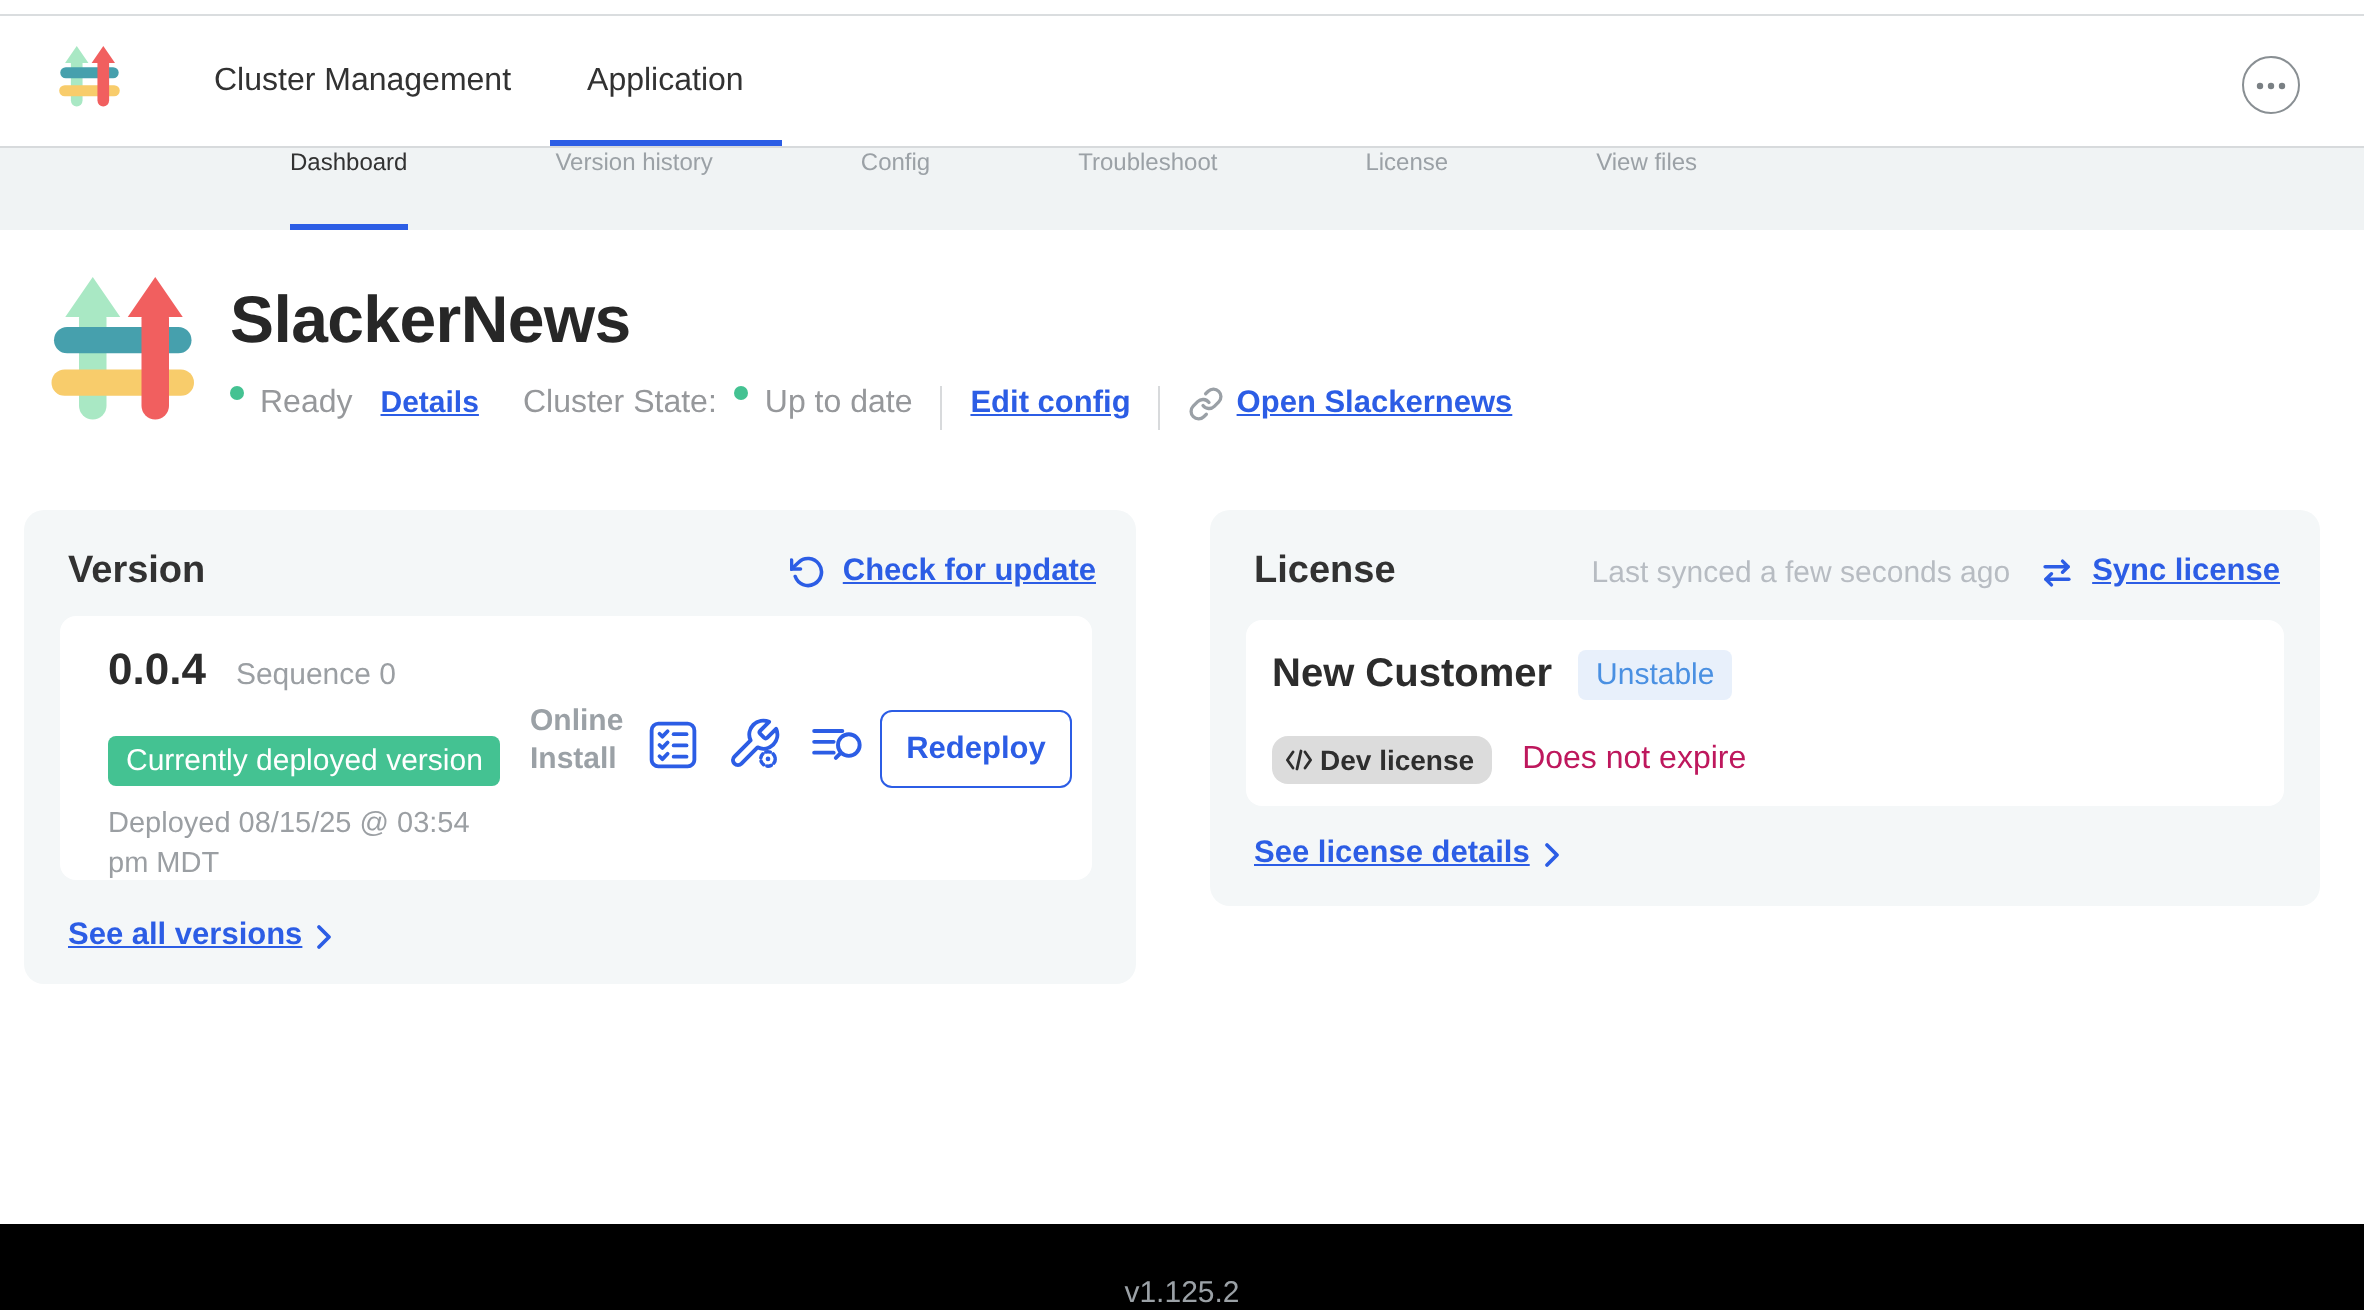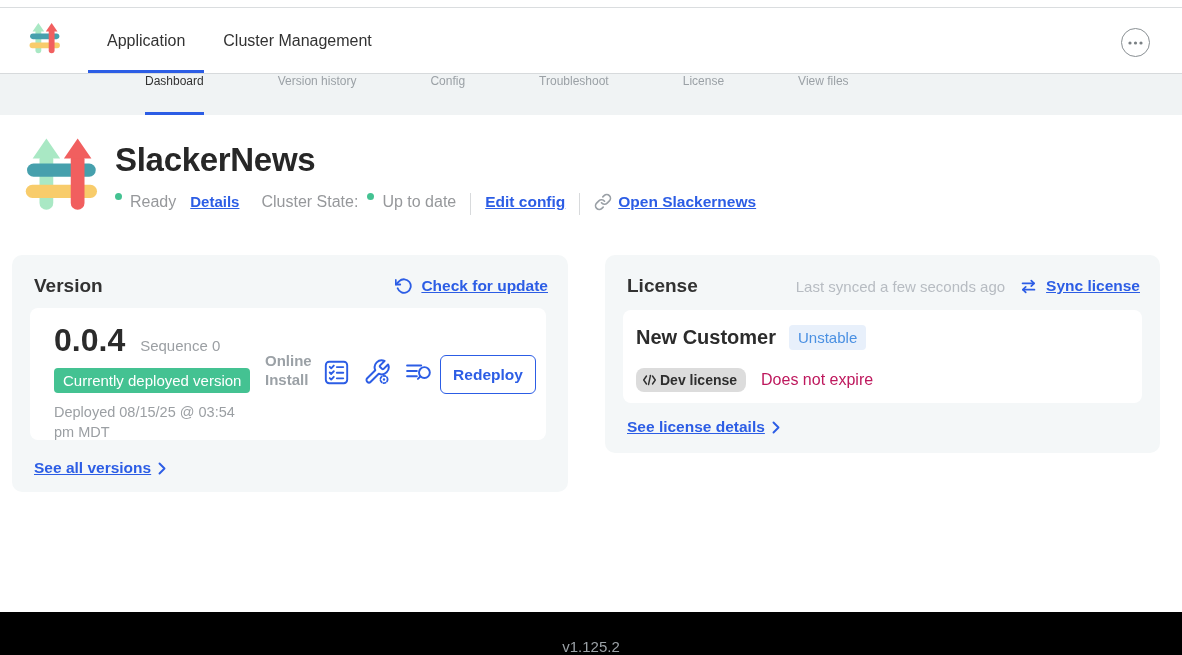--- a/index.html
+++ b/index.html
@@ -51,21 +51,21 @@
   .card-head .right { margin-left:auto; display:flex; align-items:center; }
   .card-head .link { font-size:15.5px; }
   .last-synced { font-size:15px; color:#b7bcc2; margin-right:14px; }
   .icon-gap { margin-right:8px; display:flex; align-items:center; }
 
   .inner-card { position:absolute; background:#fff; border-radius:8px; }
   .inner-card.ver { left:18px; top:53px; width:516px; height:132px; }
   .inner-card.lic { left:18px; top:55px; width:519px; height:93px; }
 
   .ver-number-row { position:absolute; left:24px; top:14px; display:flex; align-items:baseline; }
-  .ver-number { font-size:32px; font-weight:bold; color:#2b2b2b; }
+  .ver-number { font-size:22px; font-weight:bold; color:#2b2b2b; }
   .ver-seq { margin-left:15px; font-size:15px; color:#9b9fa3; }
   .deployed-badge { position:absolute; left:24px; top:60px; background:#44c292; color:#fff; font-size:15px; padding:4px 9px; border-radius:4px; white-space:nowrap; }
   .deployed-at { position:absolute; left:24px; top:95px; width:196px; font-size:14.5px; color:#9b9fa3; line-height:1.35; }
   .install-type { position:absolute; left:235px; top:44px; width:55px; font-size:15px; font-weight:bold; color:#9ba1a6; line-height:1.25; }
   .ver-icons { position:absolute; left:293px; top:44px; height:40px; display:flex; align-items:center; gap:13px; }
   .icon-btn { display:flex; align-items:center; cursor:pointer; }
   .redeploy-btn { position:absolute; right:10px; top:47px; width:96px; height:39px; box-sizing:border-box; border:1px solid #2c5de5; border-radius:6px; background:#fff; color:#2c5de5; font-size:15.5px; font-weight:bold; font-family:"Liberation Sans",sans-serif; display:flex; align-items:center; justify-content:center; cursor:pointer; }
   .see-link { position:absolute; left:22px; display:flex; align-items:center; gap:7px; font-size:15.5px; }
   .see-link.ver { bottom:15px; }
   .see-link.lic { top:163px; }
@@ -104,25 +104,25 @@
 
 <div class="screen">
 
   <div class="top-strip"></div>
 
   <div class="app-header">
     <svg class="logo-small" viewBox="0 0 64 70">
         <use href="#sn-logo"></use>
       </svg>
     <div class="header-tabs">
+      <div class="header-tab">
+        <span>Cluster Management</span>
+      </div>
       <div class="header-tab active">
         <span>Application</span>
-      </div>
-      <div class="header-tab">
-        <span>Cluster Management</span>
       </div>
     </div>
     <div class="header-menu">
       <svg width="15" height="4" viewBox="0 0 15 4">
         <circle cx="2" cy="2" r="1.6" fill="#7a8084"></circle>
         <circle cx="7.5" cy="2" r="1.6" fill="#7a8084"></circle>
         <circle cx="13" cy="2" r="1.6" fill="#7a8084"></circle>
       </svg>
     </div>
   </div>

